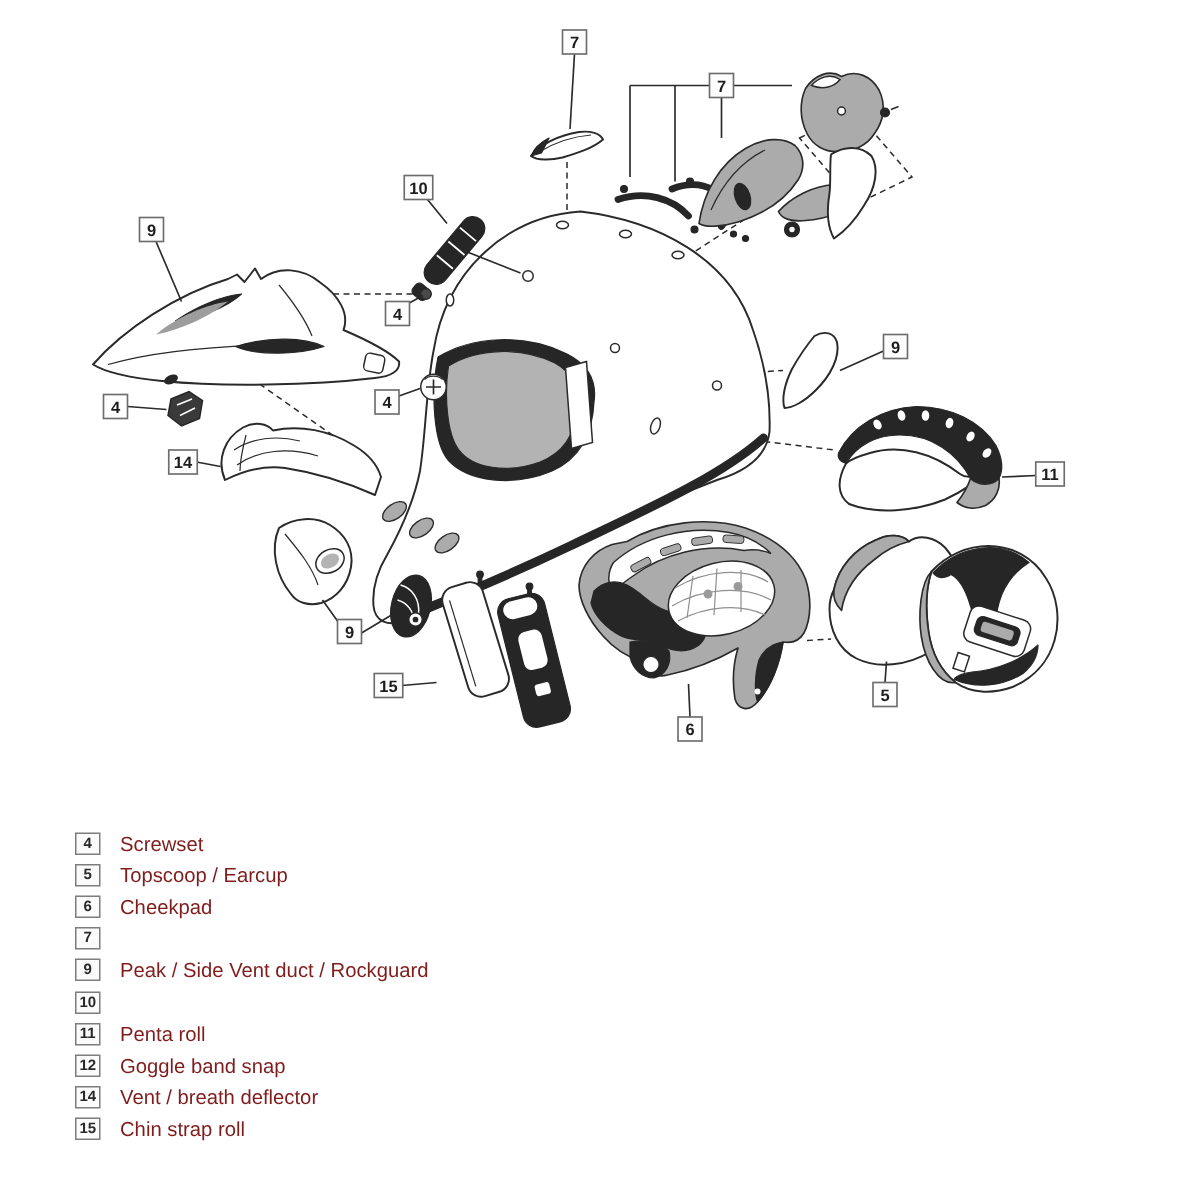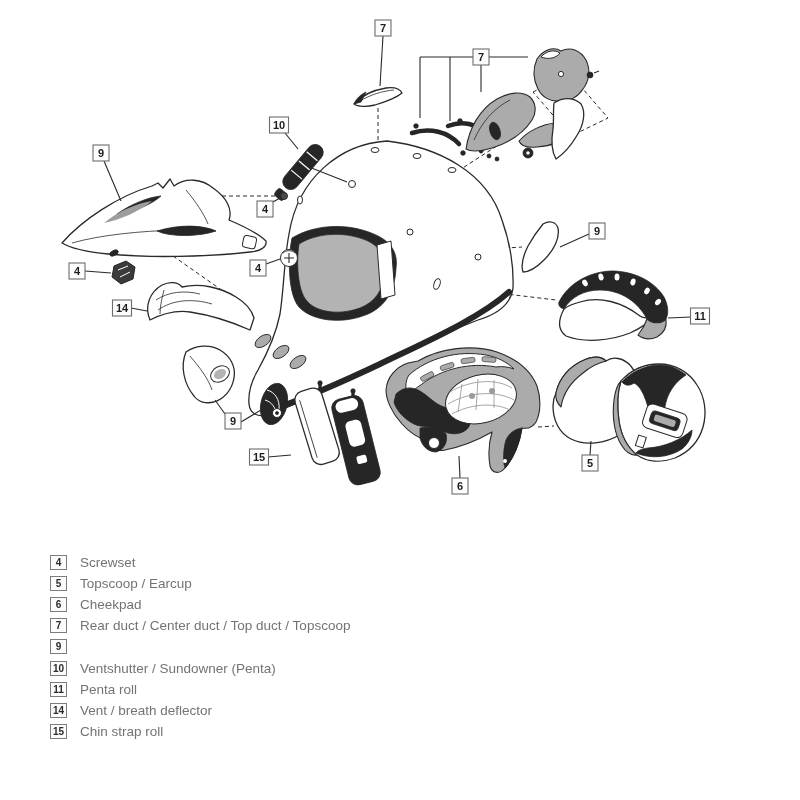--- a/index.html
+++ b/index.html
@@ -19,21 +19,21 @@
   .trim{stroke:var(--dark);stroke-width:6;fill:none;stroke-linecap:round;}
   .callout-box{fill:#fdfdfd;stroke:#6d6d6d;stroke-width:1.1;}
   .callout-num{font-family:"Liberation Sans",sans-serif;font-size:11px;font-weight:bold;fill:#1d1d1d;text-anchor:middle;}
 
   
   .legend{position:absolute;left:50px;top:552px;}
   .legend-row{display:flex;align-items:center;height:21.1px;}
   .num-box{min-width:13px;height:13px;padding:0 1px;border:1px solid #7d7d7d;background:#fbfbfb;
            font-size:10px;font-weight:bold;color:#2a2a2a;display:flex;align-items:center;justify-content:center;
            box-sizing:content-box;flex:none;}
-  .legend-label{font-size:13.5px;color:#737373;margin-left:13px;white-space:nowrap;}
+  .legend-label{font-size:13.5px;color:#7f1d1d;margin-left:13px;white-space:nowrap;}
 </style>
 </head>
 <body style="background: rgb(255, 255, 255);">
 
 <svg id="diagram" width="800" height="552" viewBox="0 0 800 552" xmlns="http://www.w3.org/2000/svg">
 
   <g class="dash">
     <path d="M378 108 L378 144"></path>
     <path d="M215 196 L285 196"></path>
     <path d="M173 256 L223 291"></path>
@@ -354,34 +354,37 @@
     <div class="legend-row">
       <span class="num-box">5</span>
       <span class="legend-label">Topscoop / Earcup</span>
     </div>
     <div class="legend-row">
       <span class="num-box">6</span>
       <span class="legend-label">Cheekpad</span>
     </div>
     <div class="legend-row">
       <span class="num-box">7</span>
-      <span class="legend-label">Rear duct / Center duct / Top duct / Topscoop</span>
     </div>
     <div class="legend-row">
       <span class="num-box">9</span>
+      <span class="legend-label">Peak / Side Vent duct / Rockguard</span>
     </div>
     <div class="legend-row">
       <span class="num-box">10</span>
-      <span class="legend-label">Ventshutter / Sundowner (Penta)</span>
     </div>
     <div class="legend-row">
       <span class="num-box">11</span>
       <span class="legend-label">Penta roll</span>
     </div>
     <div class="legend-row">
+      <span class="num-box">12</span>
+      <span class="legend-label">Goggle band snap</span>
+    </div>
+    <div class="legend-row">
       <span class="num-box">14</span>
       <span class="legend-label">Vent / breath deflector</span>
     </div>
     <div class="legend-row">
       <span class="num-box">15</span>
       <span class="legend-label">Chin strap roll</span>
     </div>
   </div>
 
 </body></html>

